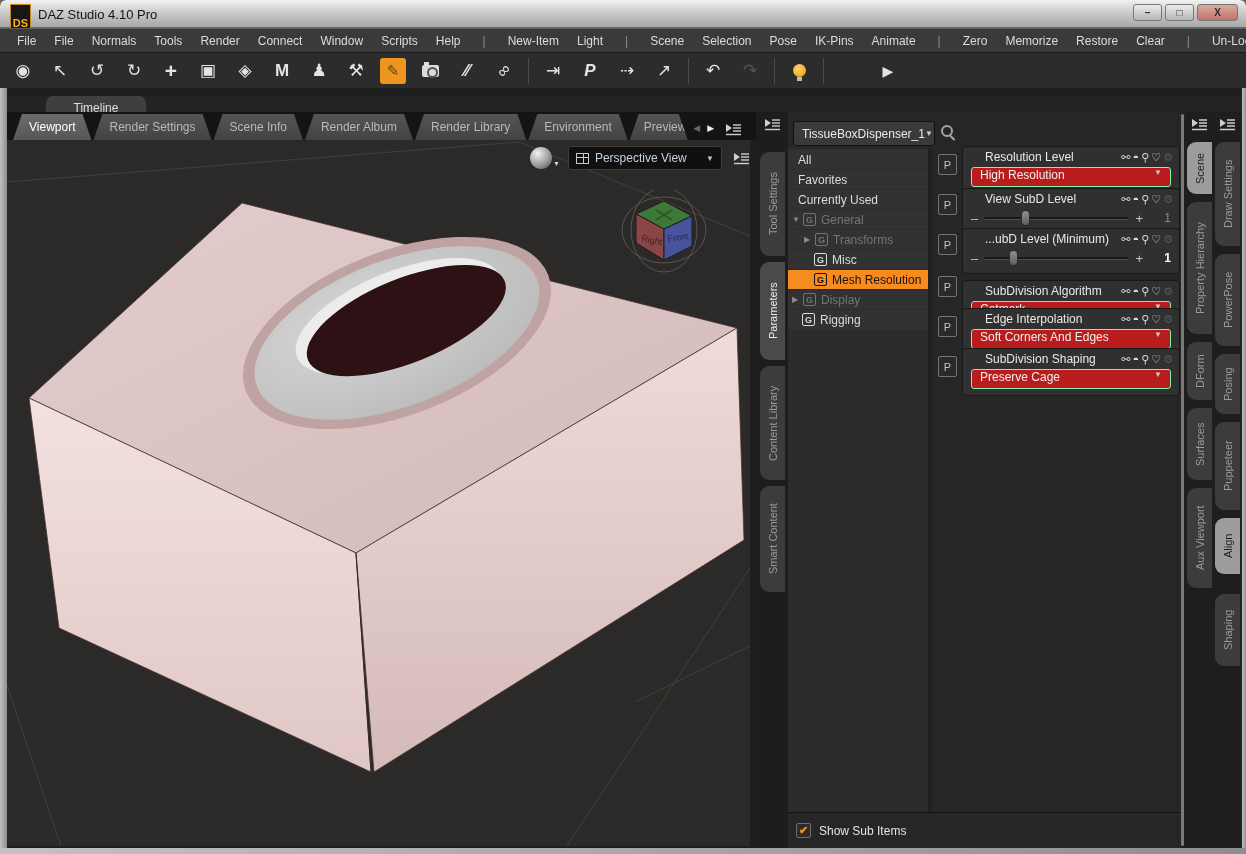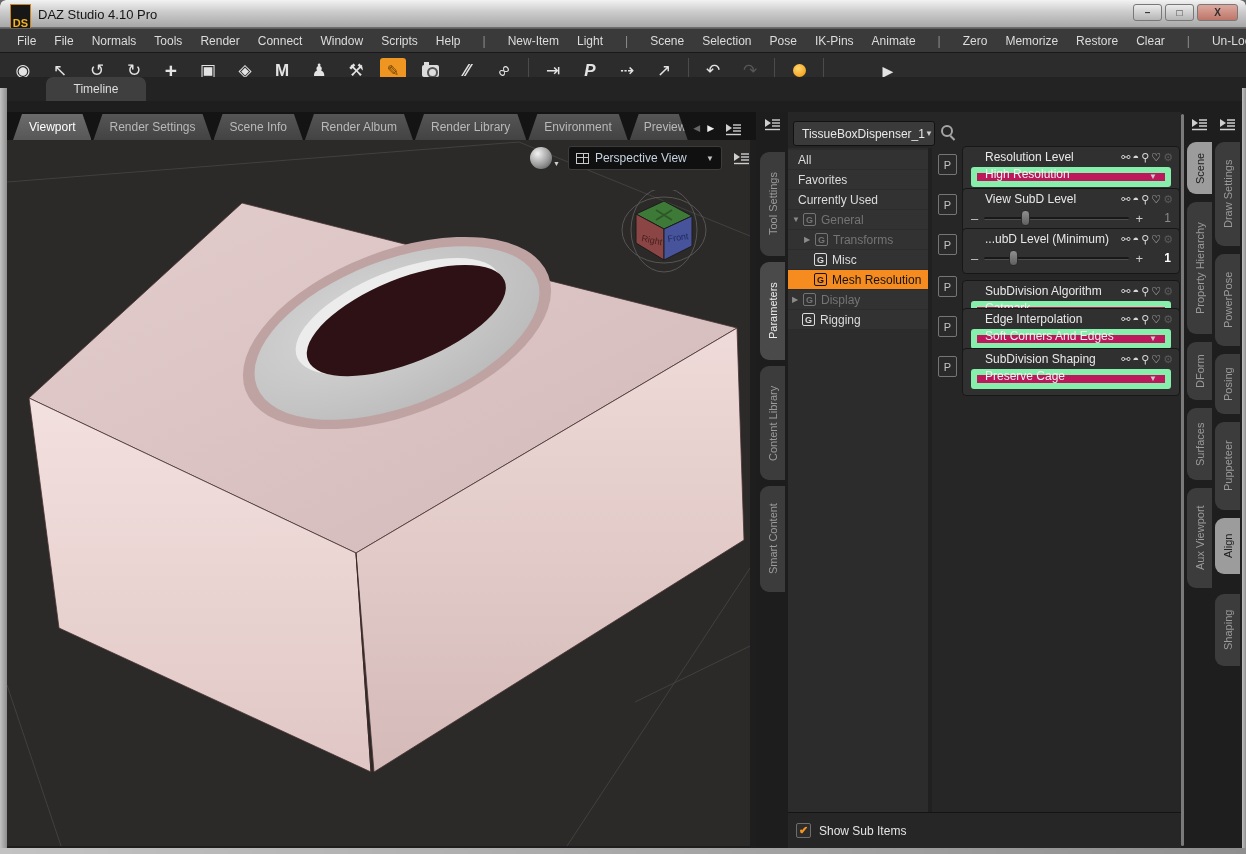--- a/index.html
+++ b/index.html
@@ -30,21 +30,21 @@
 .ticon.active-orange{background:#ef9521;border-radius:3px;color:#6e4300;font-size:15px}
 .ticon.disabled{color:#565656}
 .tsep{width:1px;height:26px;background:#4b4b4b}
 .rot45{transform:rotate(-45deg);display:inline-block}
 .cam{width:17px;height:12px;background:#dcdcdc;border-radius:2px;position:relative}
 .cam::before{content:"";position:absolute;top:-3px;left:2px;width:5px;height:3px;background:#dcdcdc}
 .cam::after{content:"";position:absolute;left:5px;top:2px;width:7px;height:7px;border:2px solid #555;border-radius:50%}
 .bulb{width:13px;height:13px;border-radius:50%;background:radial-gradient(circle at 40% 35%,#ffd76e,#f29207);position:relative}
 .bulb::after{content:"";position:absolute;left:4px;bottom:-4px;width:5px;height:4px;background:#b9b9b9}
 
-.timerow{left:0;top:77px;width:1246px;height:24px;background:#232323}
+.timerow{left:0;top:96px;width:1246px;height:24px;background:#232323}
 .timeline-tab{left:46px;top:0;width:100px;height:24px;background:#3f3f3f;border-radius:7px 7px 0 0;
               color:#dedede;font-size:12px;display:flex;align-items:center;justify-content:center}
 
 .tabrow{left:7px;top:112px;width:749px;height:28px;background:#141414;display:flex;align-items:flex-end;padding-left:6px}
 .vtab-top{height:26px;margin-right:2px;background:linear-gradient(#555,#434343);color:#b9b9b9;font-size:12px;
           display:flex;align-items:center;justify-content:center;
           clip-path:polygon(9px 0,calc(100% - 9px) 0,100% 100%,0 100%);padding:0 16px}
 .vtab-top.active{background:linear-gradient(#6b6b6b,#575757);color:#fff}
 .vtab-top.clip{max-width:58px;overflow:hidden;padding:0 6px 0 14px;justify-content:flex-start}
 .scrollarr{width:14px;height:20px;display:flex;align-items:center;justify-content:center;font-size:9px;margin-bottom:2px}
@@ -89,22 +89,22 @@
 .gbox{width:13px;height:13px;border:1px solid currentColor;border-radius:2px;font-size:9px;font-weight:bold;
       display:flex;align-items:center;justify-content:center;margin-right:5px;flex:0 0 13px}
 .lrow.grp{padding-left:4px}
 
 .pbtn{position:absolute;left:150px;width:19px;height:21px;border:1px solid #757575;border-radius:2px;color:#c4c4c4;
       font-size:11px;display:flex;align-items:center;justify-content:center;background:#2a2a2a}
 .prow{position:absolute;left:174px;width:218px;background:#303030;border:1px solid #171717;border-radius:4px}
 .plabel{display:flex;align-items:center;padding:3px 6px 1px 22px;color:#e8e8e8;font-size:12px;white-space:nowrap}
 .picons{margin-left:auto;display:flex;gap:2px;font-size:11px;color:#d6d6d6}
 .picons .dimico{color:#595959}
-.pctrl{margin:2px 8px 6px;height:20px;background:#be185d;border:6px solid #86efac;border-radius:3px;display:flex;
-       align-items:flex-end;padding:0 8px;color:#efefef;font-size:12px}
+.pctrl{margin:2px 8px 6px;height:20px;background:#b91c1c;border:1px solid #86efac;border-radius:3px;display:flex;
+       align-items:flex-start;padding:0 8px;color:#efefef;font-size:12px}
 .pctrl .arr{margin-left:auto;font-size:8px;color:#c9c9c9}
 .pslider{margin:2px 8px 6px;height:18px;display:flex;align-items:center;gap:6px;color:#c9c9c9;font-size:13px}
 .track{flex:1;position:relative;height:3px;background:#181818;border-bottom:1px solid #4d4d4d;border-radius:2px}
 .handle{position:absolute;top:-7px;width:9px;height:16px;background:linear-gradient(#909090,#5f5f5f);
         border:1px solid #2a2a2a;border-radius:4px}
 .sval{width:22px;text-align:right;font-size:12px}
 .sval.dim{color:#8a8a8a}.sval.hot{color:#fff;font-weight:bold}
 .footer{position:absolute;left:0;bottom:0;width:393px;height:36px;border-top:1px solid #141414;display:flex;
         align-items:center;padding-left:8px;background:#262626}
 .cb{width:15px;height:15px;background:#2c2c2c;border:1px solid #6d6d6d;border-radius:2px;display:flex;

